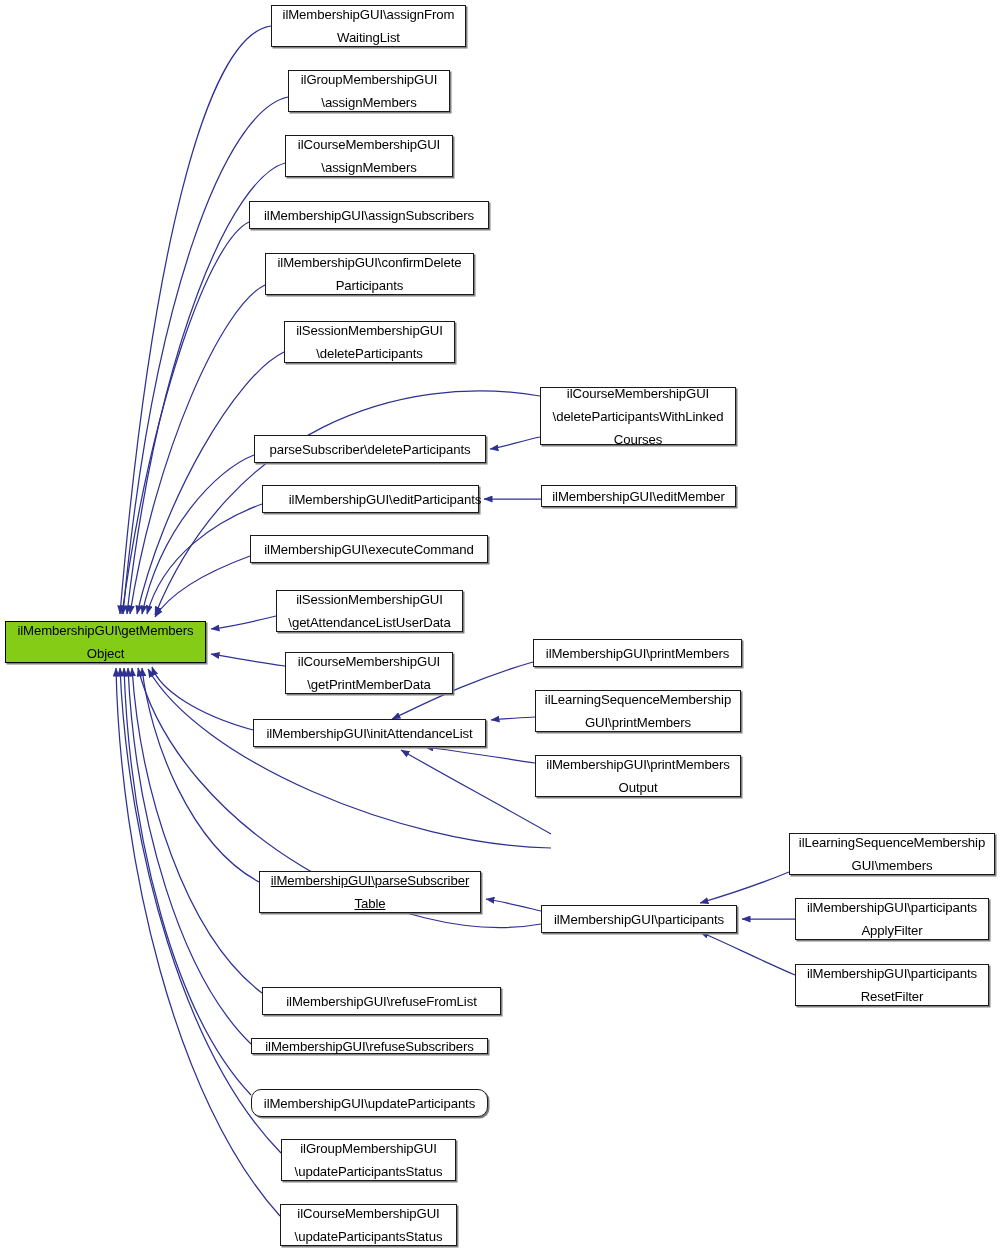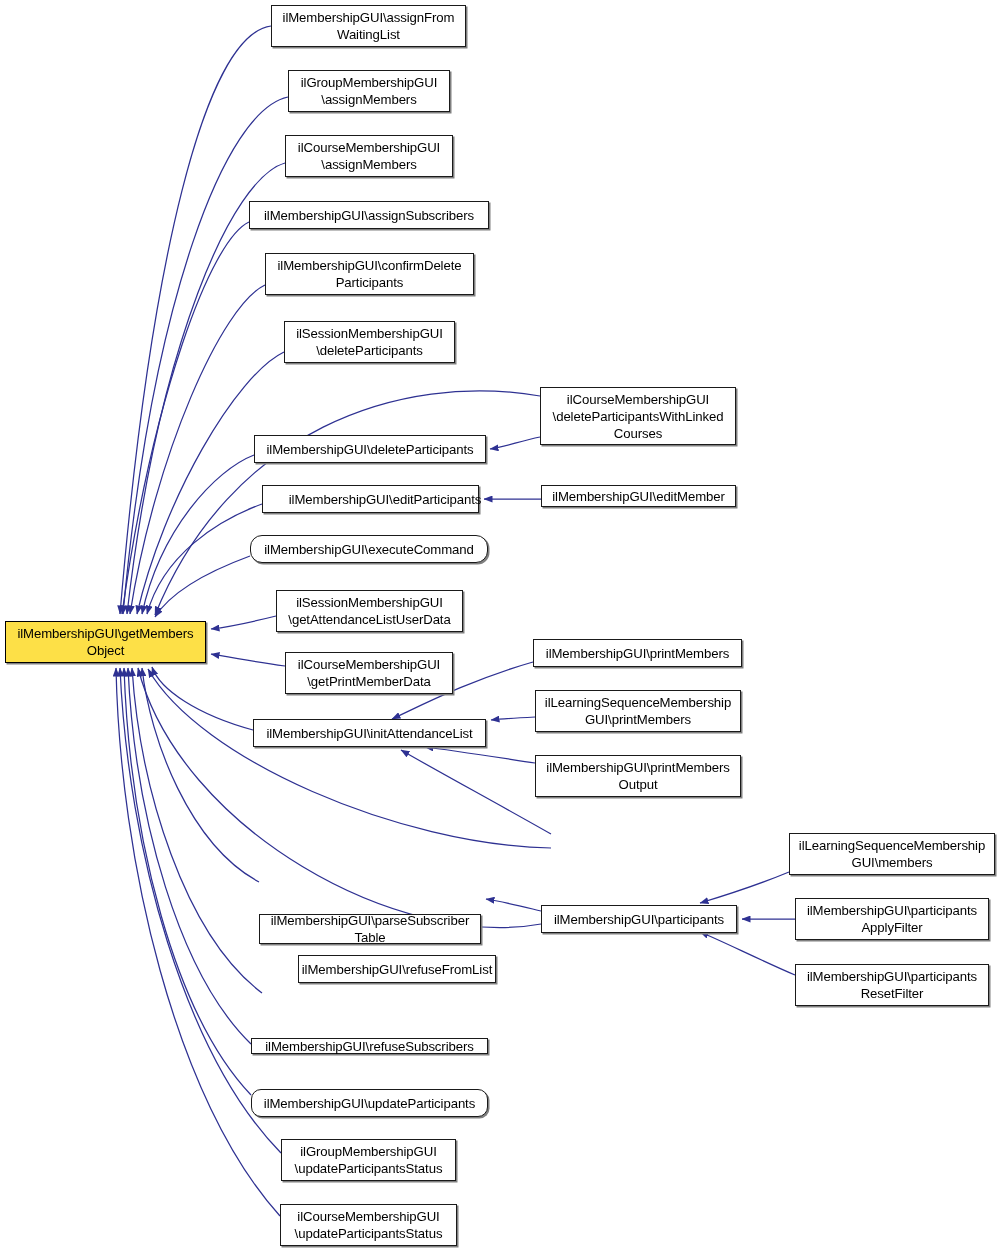--- a/index.html
+++ b/index.html
@@ -27,28 +27,28 @@
     box-sizing:border-box;
     background:#ffffff;
     border:1px solid #1a1a1a;
     box-shadow:1.5px 1.5px 0 0 #808080;
     display:flex;
     align-items:center;
     justify-content:center;
     text-align:center;
     color:#000000;
     font-size:13.2px;
-    line-height:17px;
+    line-height:23px;
     letter-spacing:-0.1px;
     white-space:pre-line;
     padding:0 3px;
     z-index:2;
   }
   .node.current{
-    background:#fde047;
+    background:#84cc16;
     border:1px solid #000000;
   }
 </style>
 </head>
 <body>
 
 <div id="graph">
   <svg id="edges" viewBox="0 0 1001 1253">
       <defs>
         <marker id="arrowhead" markerWidth="9" markerHeight="7" refX="8.5" refY="3.5" orient="auto" markerUnits="userSpaceOnUse">
@@ -96,43 +96,43 @@
     <div class="node" style="left: 285px; top: 135px; width: 168px; height: 42px;">ilCourseMembershipGUI
 \assignMembers</div>
     <div class="node" style="left: 249px; top: 201px; width: 240px; height: 28px;">ilMembershipGUI\assignSubscribers</div>
     <div class="node" style="left: 265px; top: 253px; width: 209px; height: 42px;">ilMembershipGUI\confirmDelete
 Participants</div>
     <div class="node" style="left: 284px; top: 321px; width: 171px; height: 42px;">ilSessionMembershipGUI
 \deleteParticipants</div>
     <div class="node" style="left: 540px; top: 387px; width: 196px; height: 58px;">ilCourseMembershipGUI
 \deleteParticipantsWithLinked
 Courses</div>
-    <div class="node" style="left: 254px; top: 435px; width: 232px; height: 28px;">ilMembershipGUI\deleteParticipants</div>
+    <div class="node" style="left: 254px; top: 435px; width: 232px; height: 28px;">parseSubscriber\deleteParticipants</div>
     <div class="node" style="left: 262px; top: 485px; width: 217px; height: 28px; padding-left: 32px;">ilMembershipGUI\editParticipants</div>
     <div class="node" style="left: 541px; top: 485px; width: 195px; height: 22px;">ilMembershipGUI\editMember</div>
-    <div class="node" style="left: 250px; top: 535px; width: 238px; height: 28px; border-radius: 12px;">ilMembershipGUI\executeCommand</div>
+    <div class="node" style="left: 250px; top: 535px; width: 238px; height: 28px;">ilMembershipGUI\executeCommand</div>
     <div class="node" style="left: 276px; top: 590px; width: 187px; height: 42px;">ilSessionMembershipGUI
 \getAttendanceListUserData</div>
     <div class="node" style="left: 285px; top: 652px; width: 168px; height: 42px;">ilCourseMembershipGUI
 \getPrintMemberData</div>
     <div class="node" style="left: 533px; top: 639px; width: 209px; height: 28px;">ilMembershipGUI\printMembers</div>
     <div class="node" style="left: 535px; top: 690px; width: 206px; height: 42px;">ilLearningSequenceMembership
 GUI\printMembers</div>
     <div class="node" style="left: 253px; top: 719px; width: 233px; height: 28px;">ilMembershipGUI\initAttendanceList</div>
     <div class="node" style="left: 535px; top: 755px; width: 206px; height: 42px;">ilMembershipGUI\printMembers
 Output</div>
     <div class="node" style="left: 789px; top: 833px; width: 206px; height: 42px;">ilLearningSequenceMembership
 GUI\members</div>
-    <div class="node" style="left: 259px; top: 914px; width: 222px; height: 30px;">ilMembershipGUI\parseSubscriber
+    <div class="node" style="left: 259px; top: 871px; width: 222px; height: 42px; text-decoration: underline;">ilMembershipGUI\parseSubscriber
 Table</div>
     <div class="node" style="left: 541px; top: 905px; width: 196px; height: 28px;">ilMembershipGUI\participants</div>
     <div class="node" style="left: 795px; top: 898px; width: 194px; height: 42px;">ilMembershipGUI\participants
 ApplyFilter</div>
     <div class="node" style="left: 795px; top: 964px; width: 194px; height: 42px;">ilMembershipGUI\participants
 ResetFilter</div>
-    <div class="node" style="left: 262px; top: 955px; width: 198px; height: 28px; margin-left: 36px;">ilMembershipGUI\refuseFromList</div>
+    <div class="node" style="left: 262px; top: 987px; width: 239px; height: 28px;">ilMembershipGUI\refuseFromList</div>
     <div class="node" style="left: 251px; top: 1038px; width: 237px; height: 16px;">ilMembershipGUI\refuseSubscribers</div>
     <div class="node" style="left: 251px; top: 1089px; width: 237px; height: 28px; border-radius: 10px;">ilMembershipGUI\updateParticipants</div>
     <div class="node" style="left: 281px; top: 1139px; width: 175px; height: 42px;">ilGroupMembershipGUI
 \updateParticipantsStatus</div>
     <div class="node" style="left: 280px; top: 1204px; width: 177px; height: 42px;">ilCourseMembershipGUI
 \updateParticipantsStatus</div>
   </div>
 
 </body></html>

